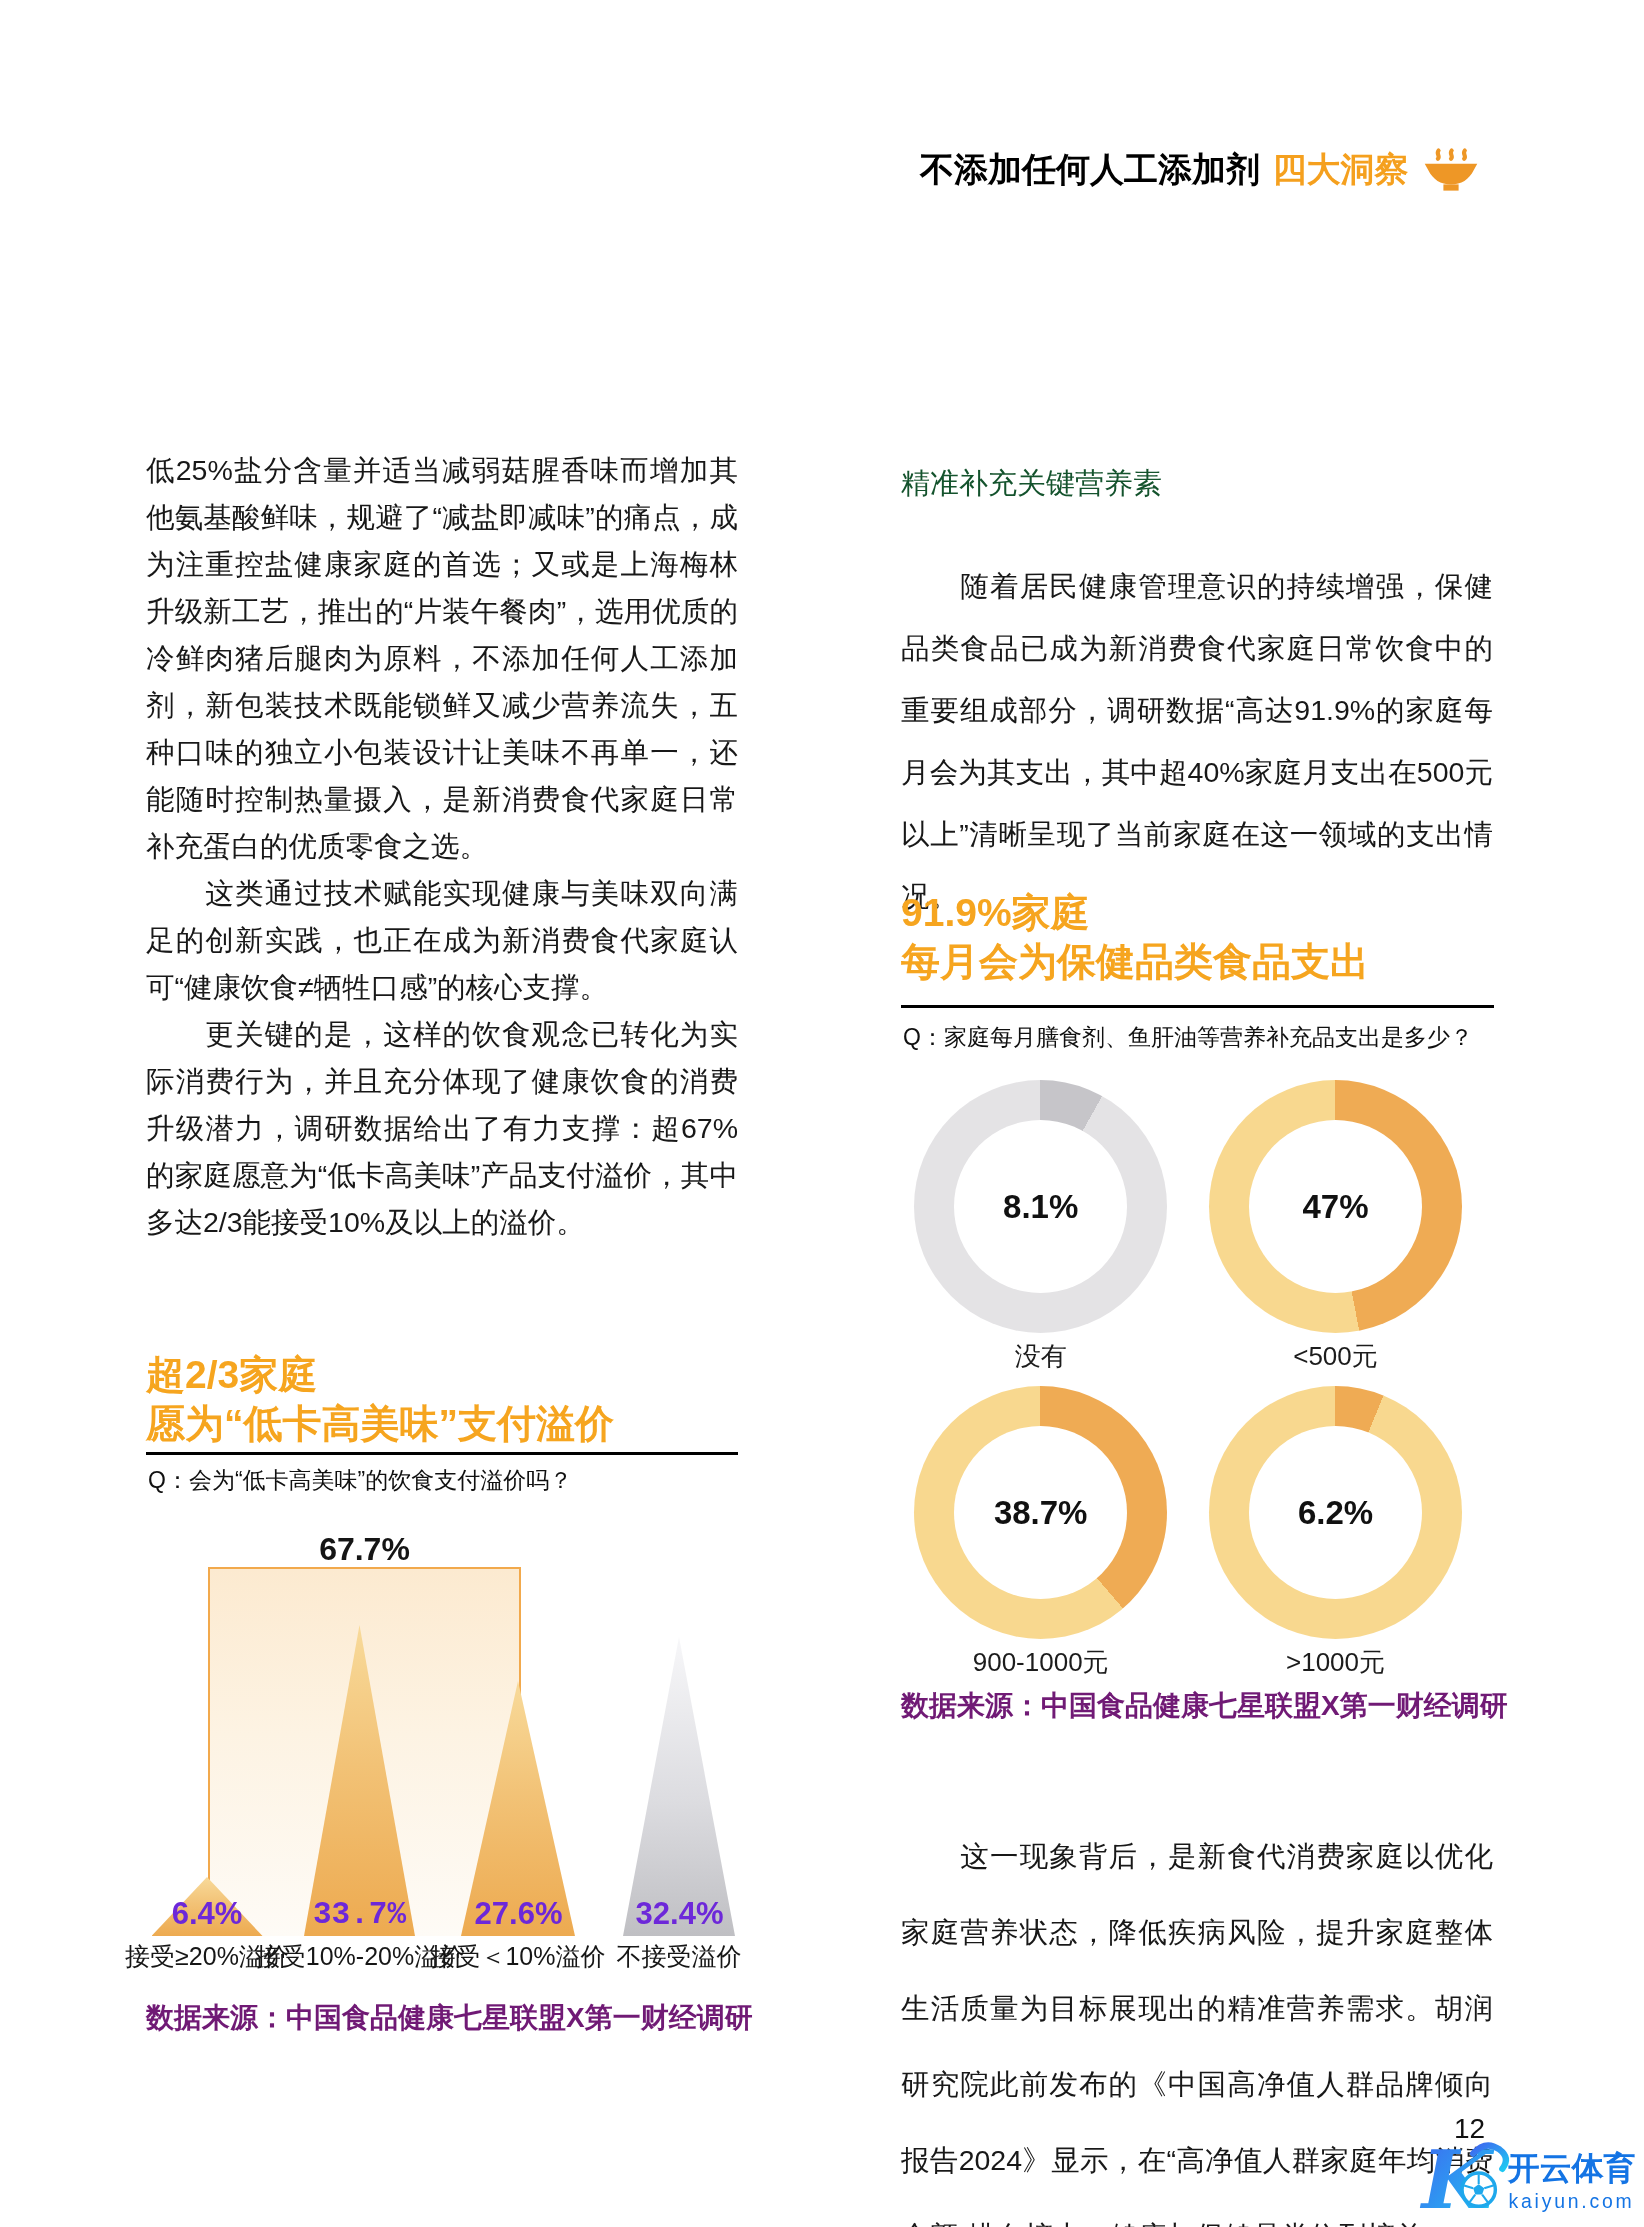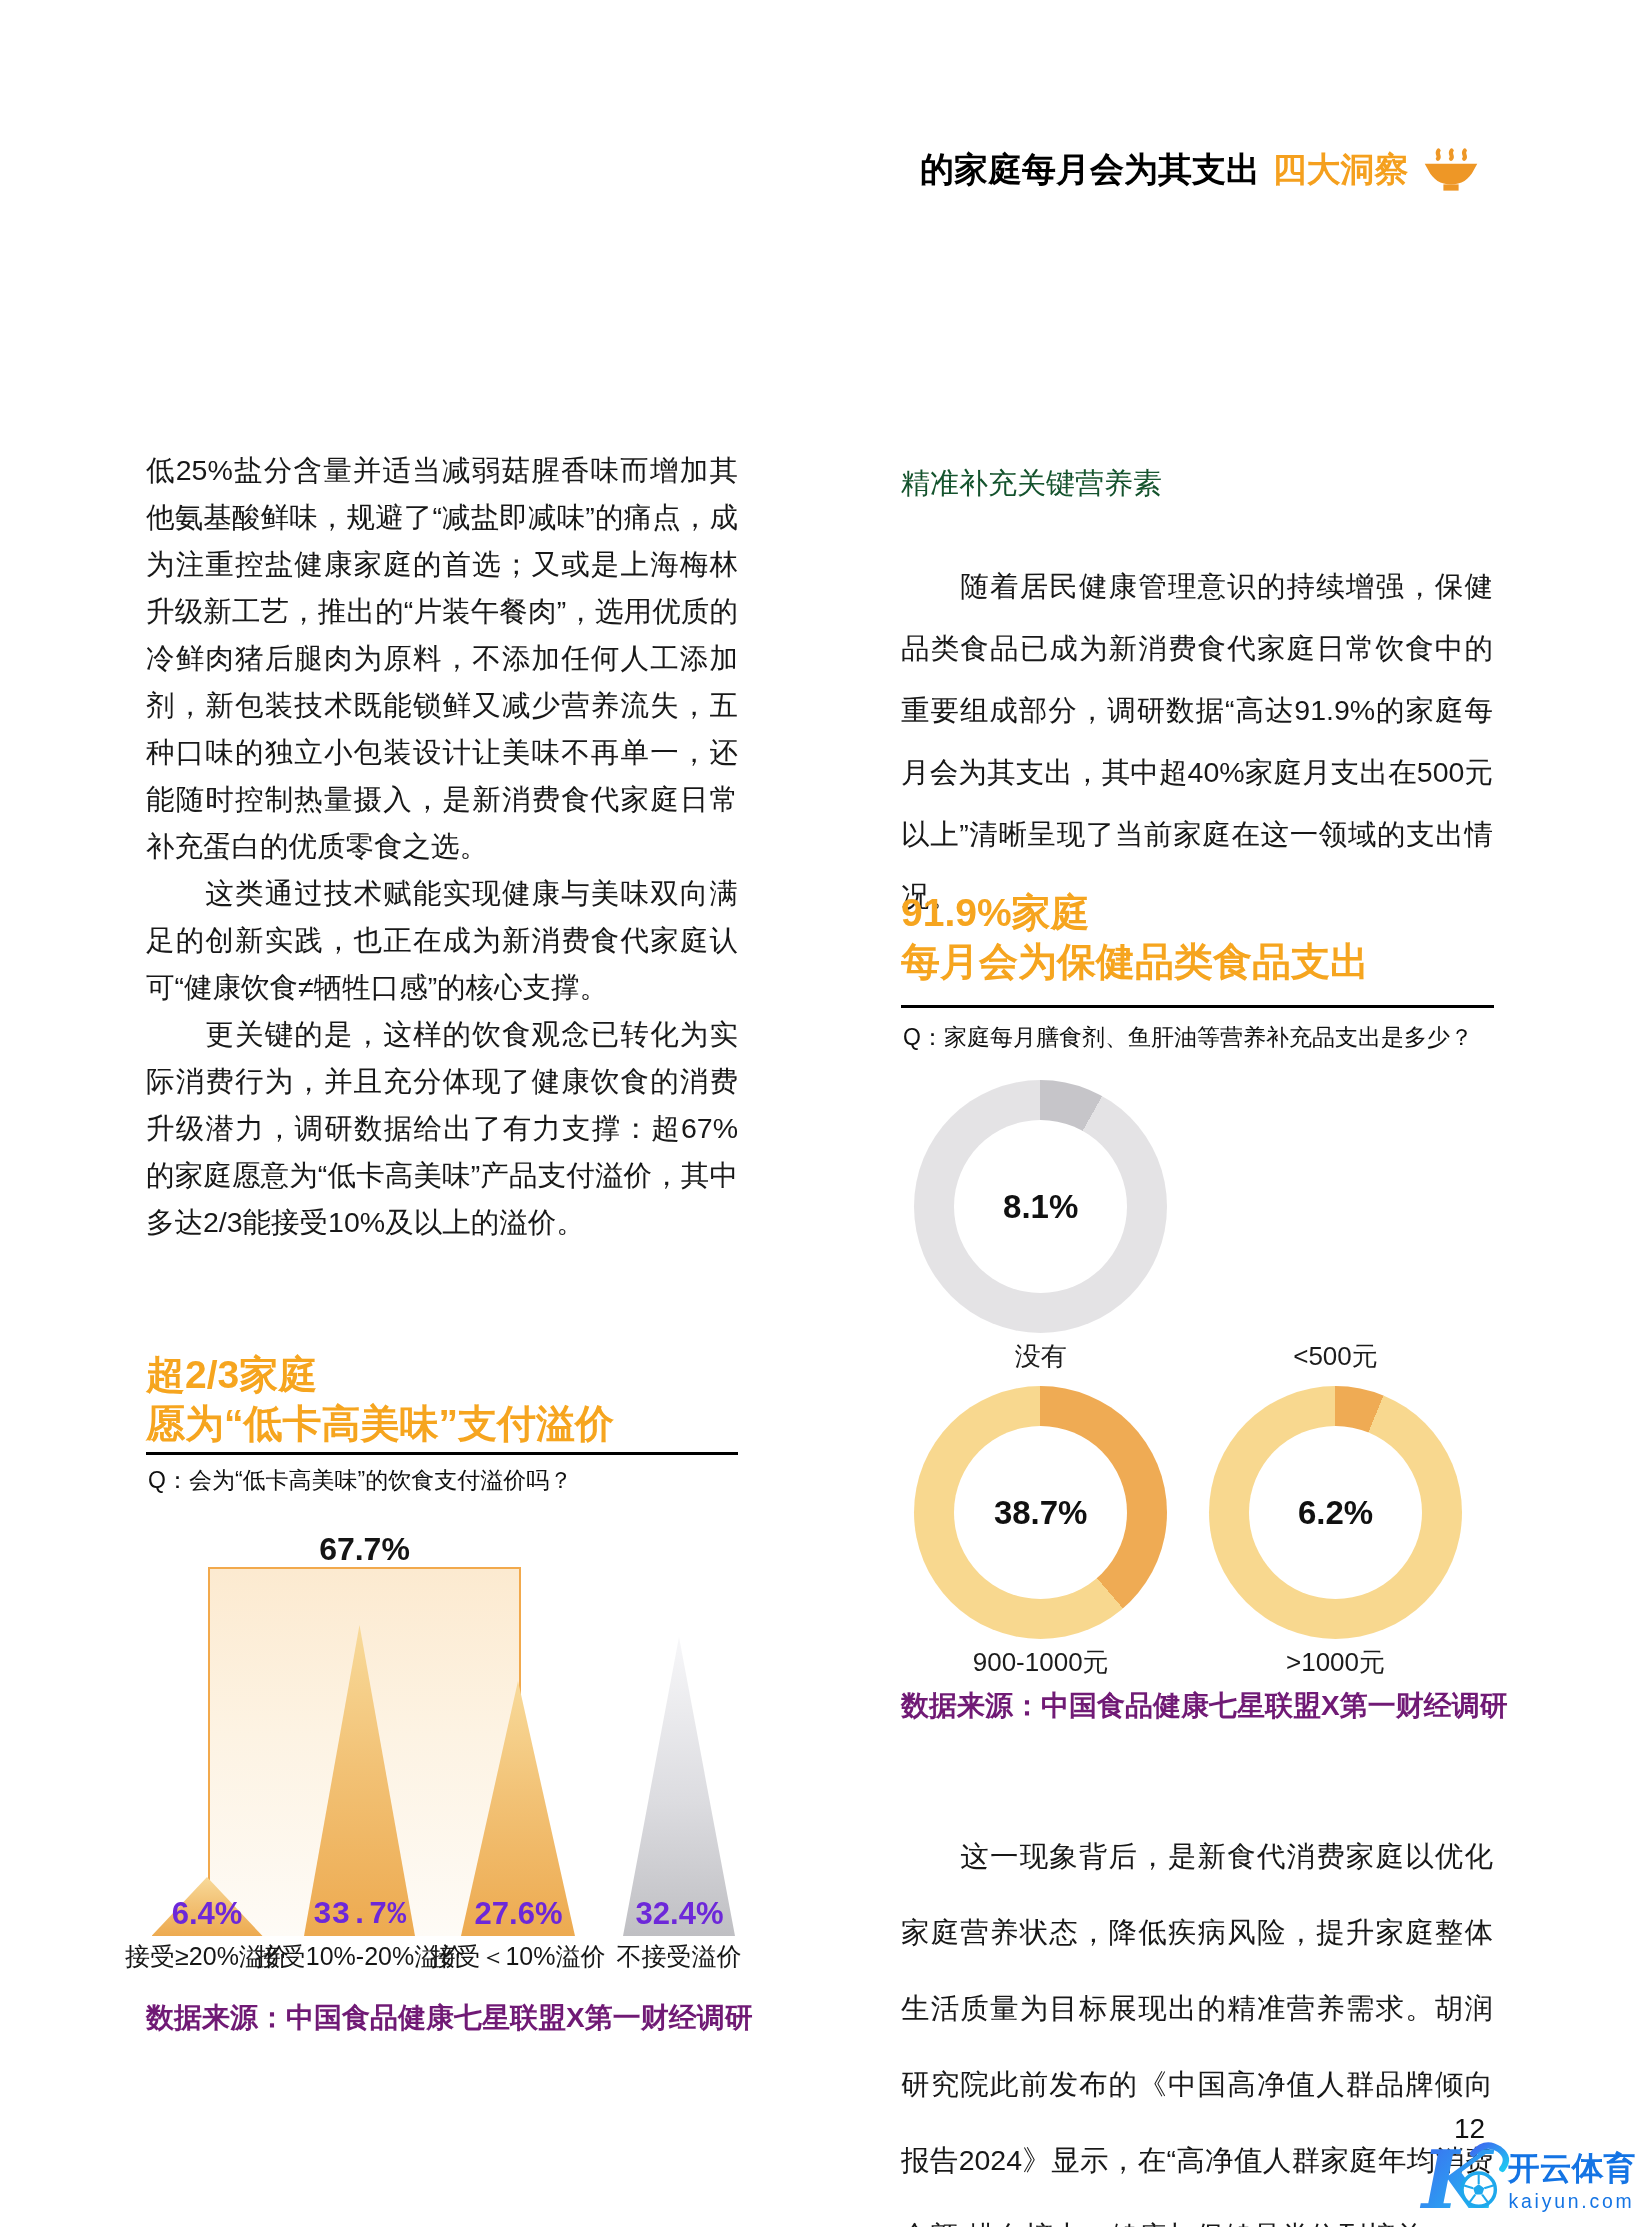--- a/index.html
+++ b/index.html
@@ -83,21 +83,21 @@
   .page-num{position:absolute;left:1421px;top:2113px;width:97px;text-align:center;
             font-size:28px;color:#111;}
   .logo-svg{position:absolute;left:1406px;top:2130px;width:237px;height:93px;}
 </style>
 </head>
 <body>
 
 <div class="page">
 
   <div class="header">
-    <span class="ht-black">的家庭每月会为其支出</span>
+    <span class="ht-black">不添加任何人工添加剂</span>
     <span class="ht-orange">四大洞察</span>
     <svg class="bowl-svg" viewBox="0 0 86 68">
       <g stroke="#EE9726" stroke-width="6" fill="none" stroke-linecap="round">
         <path d="M24 20 c4 -4 -3 -7 1 -12"></path>
         <path d="M43 20 c4 -4 -3 -7 1 -12"></path>
         <path d="M62 20 c4 -4 -3 -7 1 -12"></path>
       </g>
       <path d="M5 27 h76 l-5 9 c-7 14 -18 21 -33 21 c-15 0 -26 -7 -33 -21 z" fill="#EE9726"></path>
       <rect x="32" y="57" width="22" height="9" fill="#EE9726"></rect>
     </svg>
@@ -116,20 +116,24 @@
     <span>91.9%家庭</span>
     <span>每月会为保健品类食品支出</span>
   </div>
   <div class="rule rule-right"></div>
   <div class="q q-right">Q：家庭每月膳食剂、鱼肝油等营养补充品支出是多少？</div>
 
   <div class="donut-area">
     <div class="donut d0" style="background: conic-gradient(rgb(198, 197, 201) 0deg, rgb(198, 197, 201) 29.16deg, rgb(228, 227, 229) 29.16deg, rgb(228, 227, 229) 360deg);">
       <div class="hole"></div>
       <div class="dval">8.1%</div>
+    </div>
+    <div class="donut d1" style="background: conic-gradient(rgb(239, 171, 84) 0deg, rgb(239, 171, 84) 169.2deg, rgb(248, 216, 143) 169.2deg, rgb(248, 216, 143) 360deg);">
+      <div class="hole"></div>
+      <div class="dval">47%</div>
     </div>
     <div class="donut d2" style="background: conic-gradient(rgb(239, 171, 84) 0deg, rgb(239, 171, 84) 139.32deg, rgb(248, 216, 143) 139.32deg, rgb(248, 216, 143) 360deg);">
       <div class="hole"></div>
       <div class="dval">38.7%</div>
     </div>
     <div class="donut d3" style="background: conic-gradient(rgb(239, 171, 84) 0deg, rgb(239, 171, 84) 22.32deg, rgb(248, 216, 143) 22.32deg, rgb(248, 216, 143) 360deg);">
       <div class="hole"></div>
       <div class="dval">6.2%</div>
     </div>
     <div class="dlabel dl0">没有</div>

